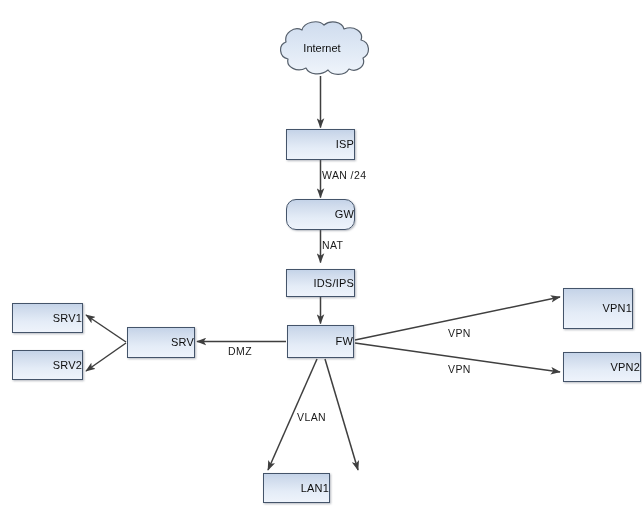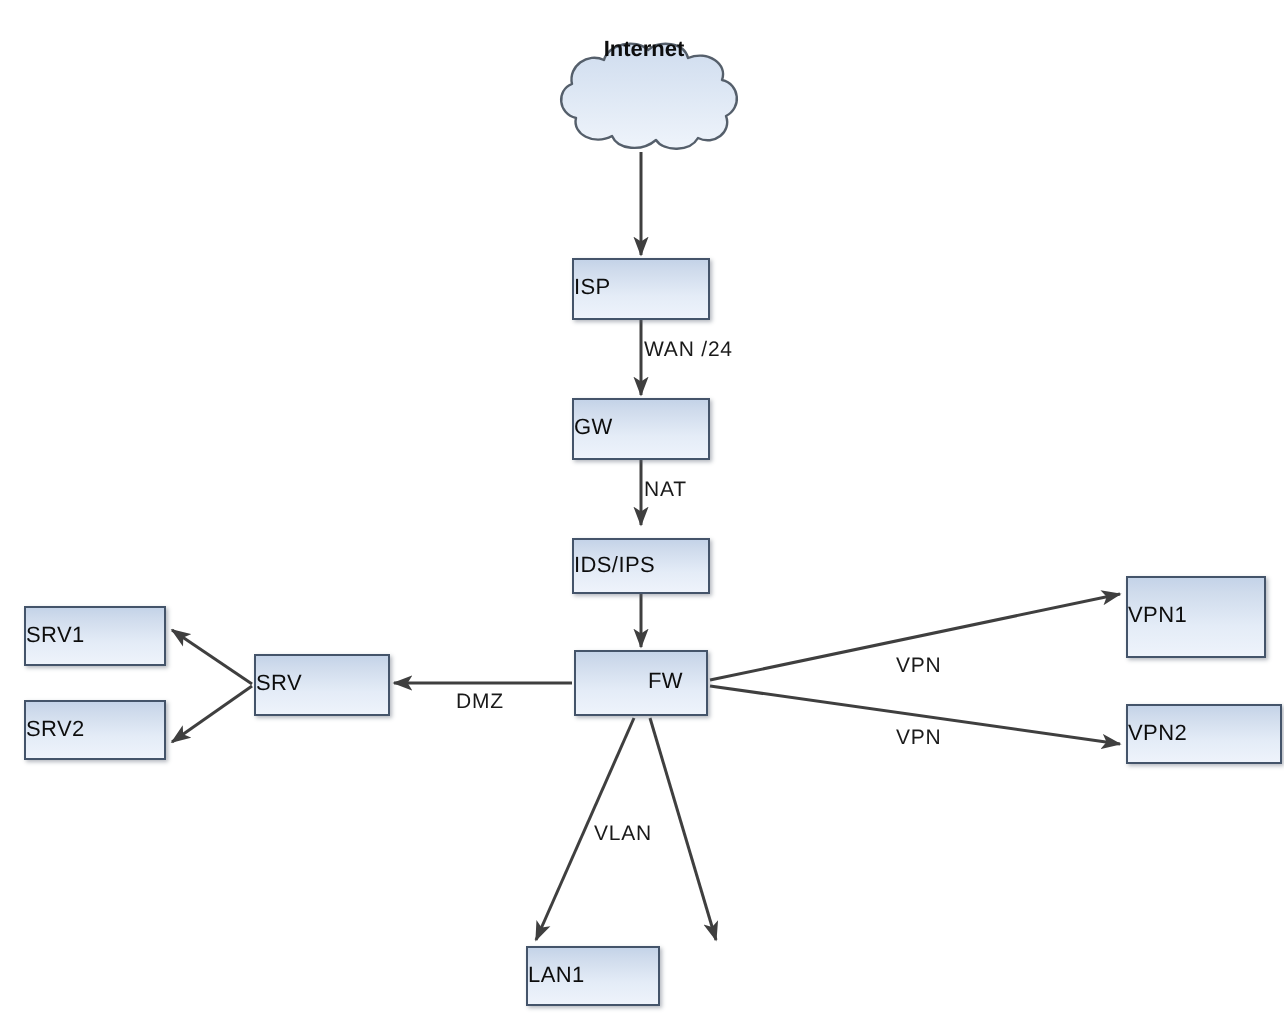--- a/index.html
+++ b/index.html
@@ -28,36 +28,36 @@
   }
   
   .node {
     position: absolute;
     box-sizing: border-box;
     border: 1px solid #44546a;
     background: linear-gradient(to bottom, #c4d3e8 0%, #cfdbec 18%, #e4ecf7 62%, #eef3fb 100%);
     box-shadow: 1px 1px 2px rgba(90,100,115,0.45);
     display: flex;
     align-items: center;
-    justify-content: flex-start;
+    justify-content: flex-end;
     color: #0d0d0d;
     font-size: 11px;
     letter-spacing: 0.2px;
     white-space: nowrap;
   }
   .node-label {
     display: block;
     line-height: 1;
   }
   
   .cloud {
     position: absolute;
     display: flex;
+    align-items: center;
     justify-content: center;
-    font-weight: bold;
   }
   .cloud svg {
     position: absolute;
     left: 0;
     top: 0;
   }
   .cloud .cloud-label {
     position: relative;
     z-index: 2;
     font-size: 11px;
@@ -125,21 +125,21 @@
                C49,56 37,55 34,48 C25,53 14,47 16,39
                C7,37 6,25 14,22 C12,13 22,6 30,10 Z" fill="url(#cloudgrad)" stroke="#555f6b" stroke-width="1.2" stroke-linejoin="round"></path>
     </svg>
     <span class="cloud-label">Internet</span>
   </div>
 
   <div class="node" style="left:286px; top:129px; width:69px; height:31px;">
     <span class="node-label">ISP</span>
   </div>
 
-  <div class="node" style="left:286px; top:199px; width:69px; height:31px;">
+  <div class="node" style="left:286px; top:199px; width:69px; height:31px;border-radius:10px;">
     <span class="node-label">GW</span>
   </div>
 
   <div class="node" style="left:286px; top:247px; width:69px; height:28px;margin-top:22px;">
     <span class="node-label">IDS/IPS</span>
   </div>
 
   <div class="node" style="left:287px; top:325px; width:67px; height:33px;padding-left:36px;">
     <span class="node-label">FW</span>
   </div>

